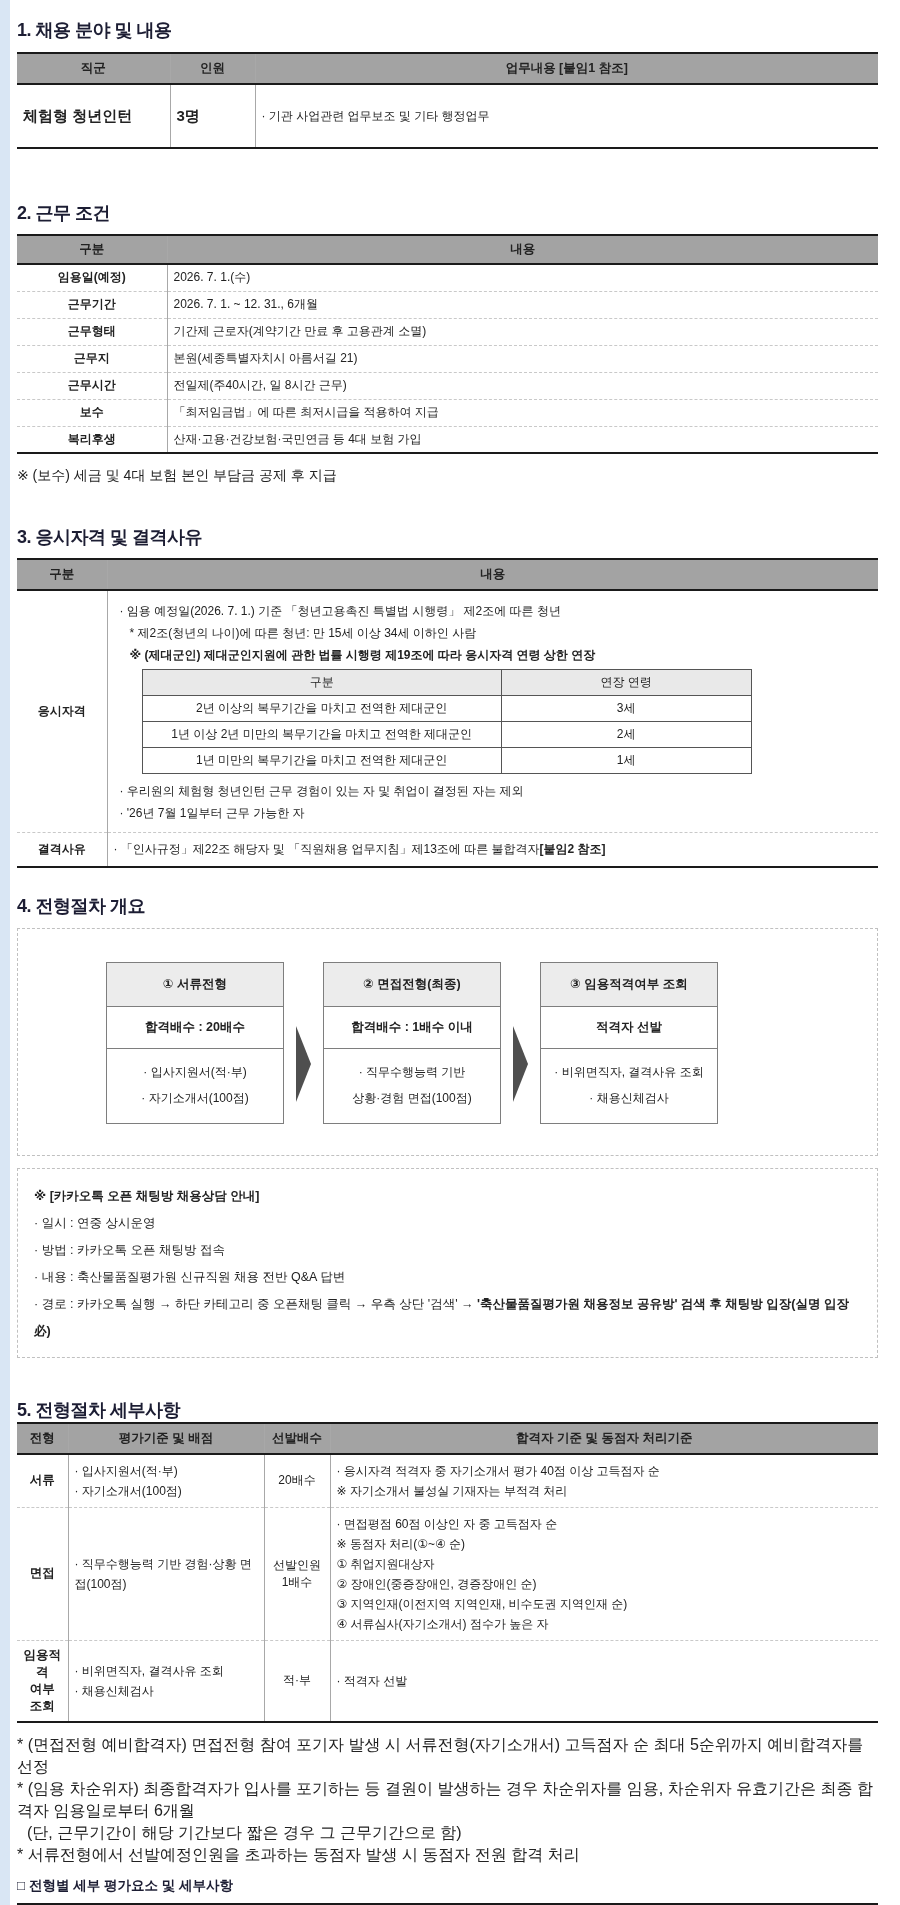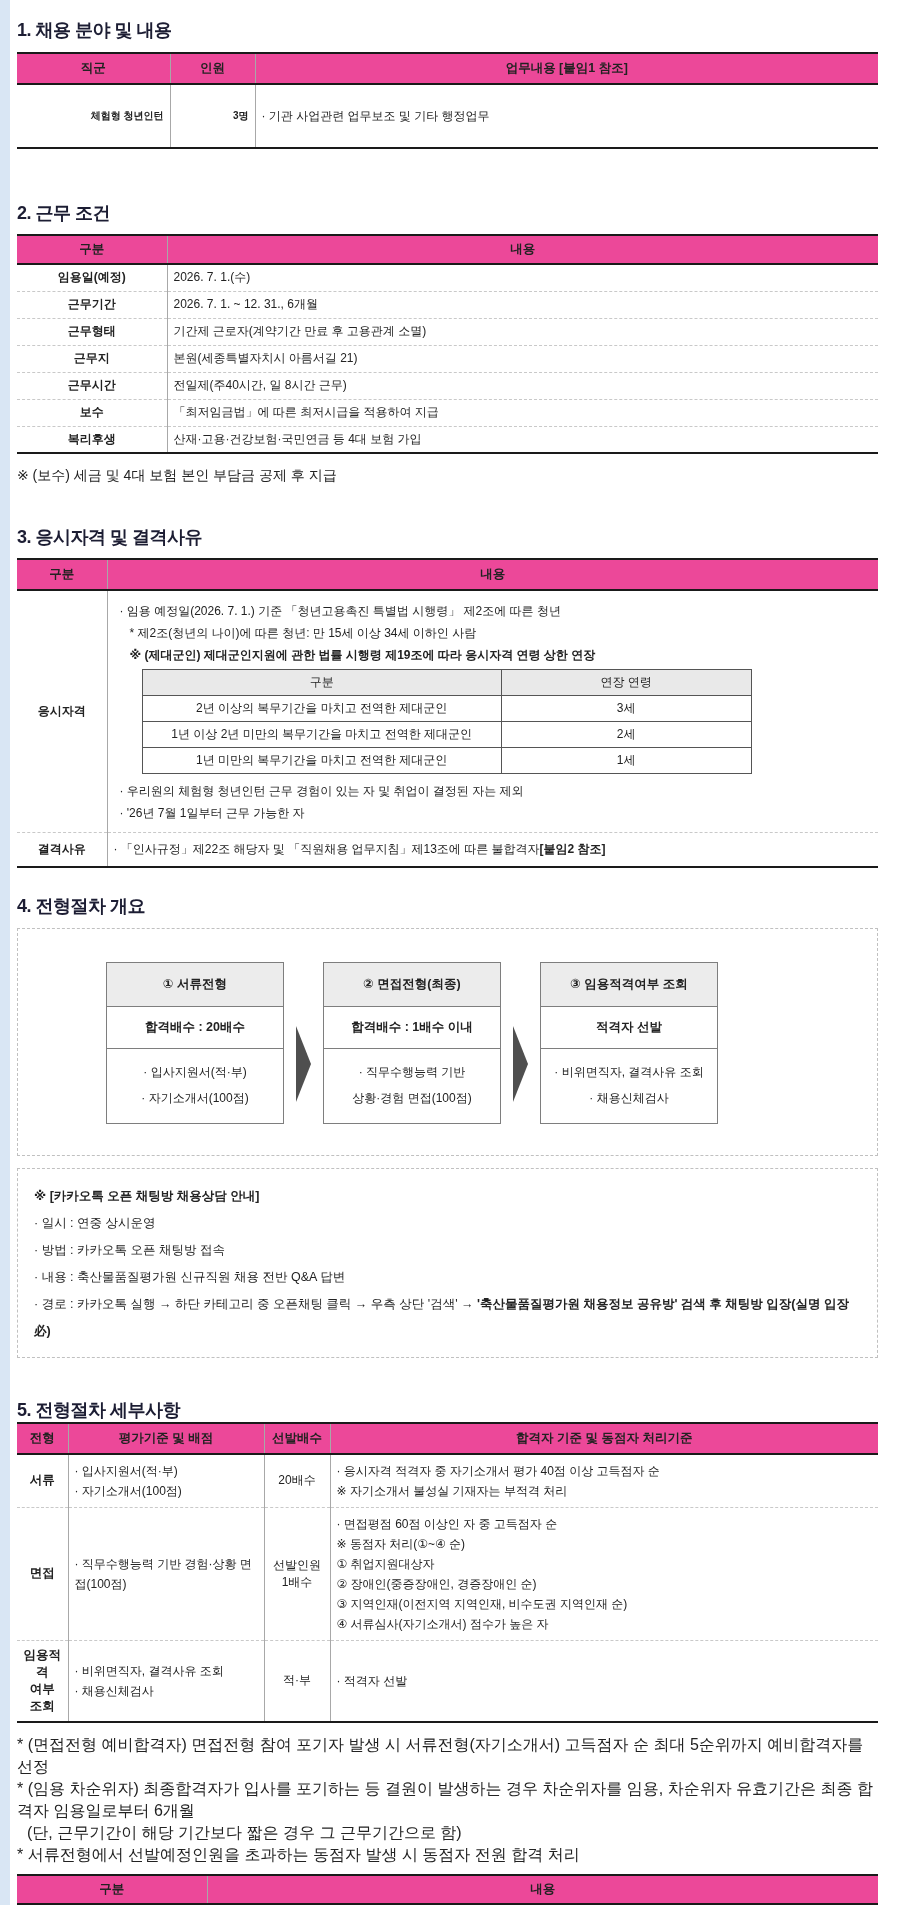--- a/index.html
+++ b/index.html
@@ -12,33 +12,33 @@
     color:#222; overflow:hidden;
   }
   .edge-strip { position:absolute; left:0; top:0; width:10px; height:100%; background:#d9e6f4; }
   .content { position:relative; margin-left:17px; margin-right:22px; padding-top:18px; }
 
   .sec-title { font-size:18px; font-weight:800; color:#1c1d33; letter-spacing:-0.5px; }
 
   table { border-collapse:collapse; width:100%; table-layout:fixed; }
   .tbl { border-top:2px solid #1a1a1a; border-bottom:2px solid #1a1a1a; }
   .tbl th {
-    background:#ec4899; font-size:12.5px; font-weight:700; text-align:center;
+    background:#a3a3a3; font-size:12.5px; font-weight:700; text-align:center;
     border-bottom:2px solid #1a1a1a; padding:6px 4px;
   }
   .tbl td { font-size:12px; vertical-align:middle; padding:4px 6px; }
   .vline { border-left:1px solid #a8a8a8; }
   .row-sep td { border-bottom:1px dashed #c9c9c9; }
   .b { font-weight:700; }
   .prelines { white-space:pre-line; }
 
   
   .t1 { margin-top:10px; }
   .t1 td { height:64px; }
-  .t1 .job, .t1 .cnt { font-size:10px; font-weight:700; text-align:right; }
+  .t1 .job, .t1 .cnt { font-size:15px; font-weight:700; text-align:left; }
 
   
   .gap-s2 { height:52px; }
   .t2 { margin-top:9px; }
   .t2 th { padding:5px 4px; }
   .t2 td { height:27px; }
   .t2 .lbl { font-weight:700; text-align:center; }
   .t2 .val { }
   .note { margin-top:13px; font-size:14px; color:#222; }
 
@@ -329,20 +329,21 @@
       </tr>
     </tbody>
       </table>
     <div class="footnotes">
       <div>* (면접전형 예비합격자) 면접전형 참여 포기자 발생 시 서류전형(자기소개서) 고득점자 순 최대 5순위까지 예비합격자를 선정</div>
       <div>* (임용 차순위자) 최종합격자가 입사를 포기하는 등 결원이 발생하는 경우 차순위자를 임용, 차순위자 유효기간은 최종 합격자 임용일로부터 6개월</div>
       <div class="fn-indent">(단, 근무기간이 해당 기간보다 짧은 경우 그 근무기간으로 함)</div>
       <div>* 서류전형에서 선발예정인원을 초과하는 동점자 발생 시 동점자 전원 합격 처리</div>
     </div>
 
+    <div class="sub-title">□ 전형별 세부 평가요소 및 세부사항</div>
     <table class="tbl t6">
       <colgroup>
           <col class="w-190">
           <col>
         </colgroup>
       <tbody>
           <tr>
         <th>구분</th>
         <th class="vline">내용</th>
       </tr>

